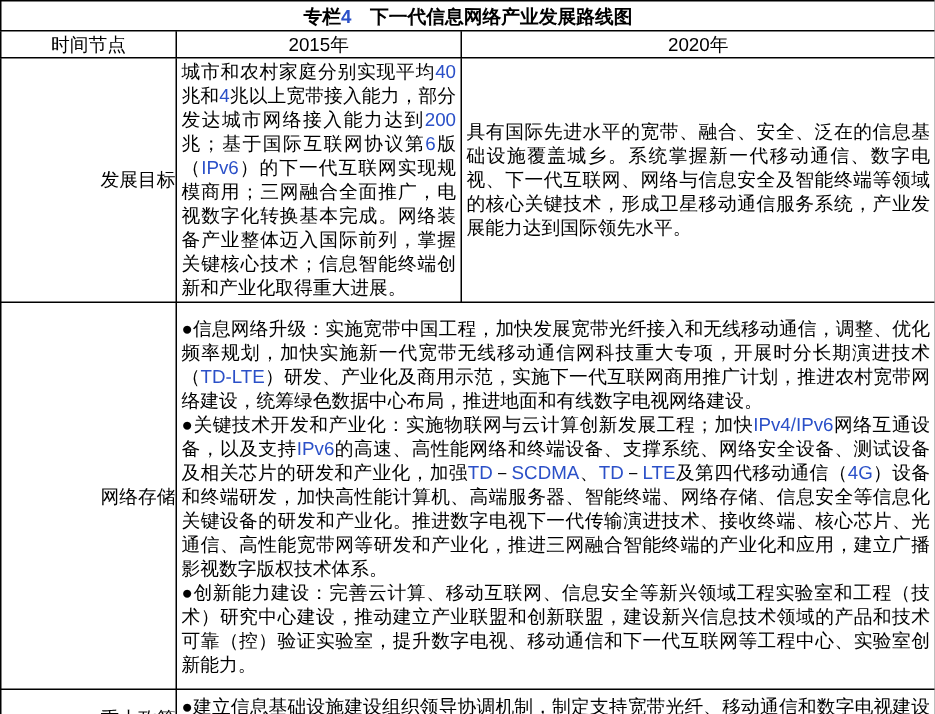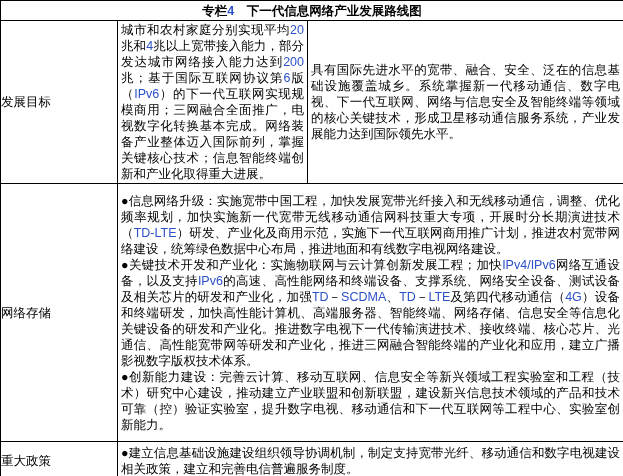--- a/index.html
+++ b/index.html
@@ -33,21 +33,21 @@
     font-size: 13.5px;
     line-height: 18px;
     margin-left: 32px;
   }
   .header-cell {
     height: 18px;
     text-align: center;
     font-size: 13px;
   }
   .label-cell {
-    text-align: left;
+    text-align: right;
     font-size: 13px;
     margin-left: 30px;
   }
   .body-cell {
     padding: 1px 3px;
     text-align: justify;
     text-justify: inter-character;
   }
   .goals-row { height: 142px; }
   .actions-row { height: 258px; }
@@ -61,23 +61,28 @@
 <table class="roadmap">
   <colgroup>
     <col class="c1">
       <col class="c2">
       <col class="c3">
   </colgroup>
   <tbody>
       <tr>
     <td class="title-cell" colspan="3">专栏<span class="lat">4</span>　下一代信息网络产业发展路线图</td>
   </tr>
+  <tr>
+    <td class="header-cell">时间节点</td>
+    <td class="header-cell">2015年</td>
+    <td class="header-cell">2020年</td>
+  </tr>
   <tr class="goals-row">
     <td class="label-cell">发展目标</td>
-    <td class="body-cell">城市和农村家庭分别实现平均<span class="lat">20</span>兆和<span class="lat">4</span>兆以上宽带接入能力，部分发达城市网络接入能力达到<span class="lat">200</span>兆；基于国际互联网协议第<span class="lat">6</span>版（<span class="lat">IPv6</span>）的下一代互联网实现规模商用；三网融合全面推广，电视数字化转换基本完成。网络装备产业整体迈入国际前列，掌握关键核心技术；信息智能终端创新和产业化取得重大进展。</td>
+    <td class="body-cell">城市和农村家庭分别实现平均<span class="lat">40</span>兆和<span class="lat">4</span>兆以上宽带接入能力，部分发达城市网络接入能力达到<span class="lat">200</span>兆；基于国际互联网协议第<span class="lat">6</span>版（<span class="lat">IPv6</span>）的下一代互联网实现规模商用；三网融合全面推广，电视数字化转换基本完成。网络装备产业整体迈入国际前列，掌握关键核心技术；信息智能终端创新和产业化取得重大进展。</td>
     <td class="body-cell">具有国际先进水平的宽带、融合、安全、泛在的信息基础设施覆盖城乡。系统掌握新一代移动通信、数字电视、下一代互联网、网络与信息安全及智能终端等领域的核心关键技术，形成卫星移动通信服务系统，产业发展能力达到国际领先水平。</td>
   </tr>
   <tr class="actions-row">
     <td class="label-cell">网络存储</td>
     <td class="body-cell" colspan="2">
       <div class="action-item">●信息网络升级：实施宽带中国工程，加快发展宽带光纤接入和无线移动通信，调整、优化频率规划，加快实施新一代宽带无线移动通信网科技重大专项，开展时分长期演进技术（<span class="lat">TD-LTE</span>）研发、产业化及商用示范，实施下一代互联网商用推广计划，推进农村宽带网络建设，统筹绿色数据中心布局，推进地面和有线数字电视网络建设。</div>
       <div class="action-item">●关键技术开发和产业化：实施物联网与云计算创新发展工程；加快<span class="lat">IPv4/IPv6</span>网络互通设备，以及支持<span class="lat">IPv6</span>的高速、高性能网络和终端设备、支撑系统、网络安全设备、测试设备及相关芯片的研发和产业化，加强<span class="lat">TD</span>－<span class="lat">SCDMA</span>、<span class="lat">TD</span>－<span class="lat">LTE</span>及第四代移动通信（<span class="lat">4G</span>）设备和终端研发，加快高性能计算机、高端服务器、智能终端、网络存储、信息安全等信息化关键设备的研发和产业化。推进数字电视下一代传输演进技术、接收终端、核心芯片、光通信、高性能宽带网等研发和产业化，推进三网融合智能终端的产业化和应用，建立广播影视数字版权技术体系。</div>
       <div class="action-item">●创新能力建设：完善云计算、移动互联网、信息安全等新兴领域工程实验室和工程（技术）研究中心建设，推动建立产业联盟和创新联盟，建设新兴信息技术领域的产品和技术可靠（控）验证实验室，提升数字电视、移动通信和下一代互联网等工程中心、实验室创新能力。</div>
     </td>
   </tr>

